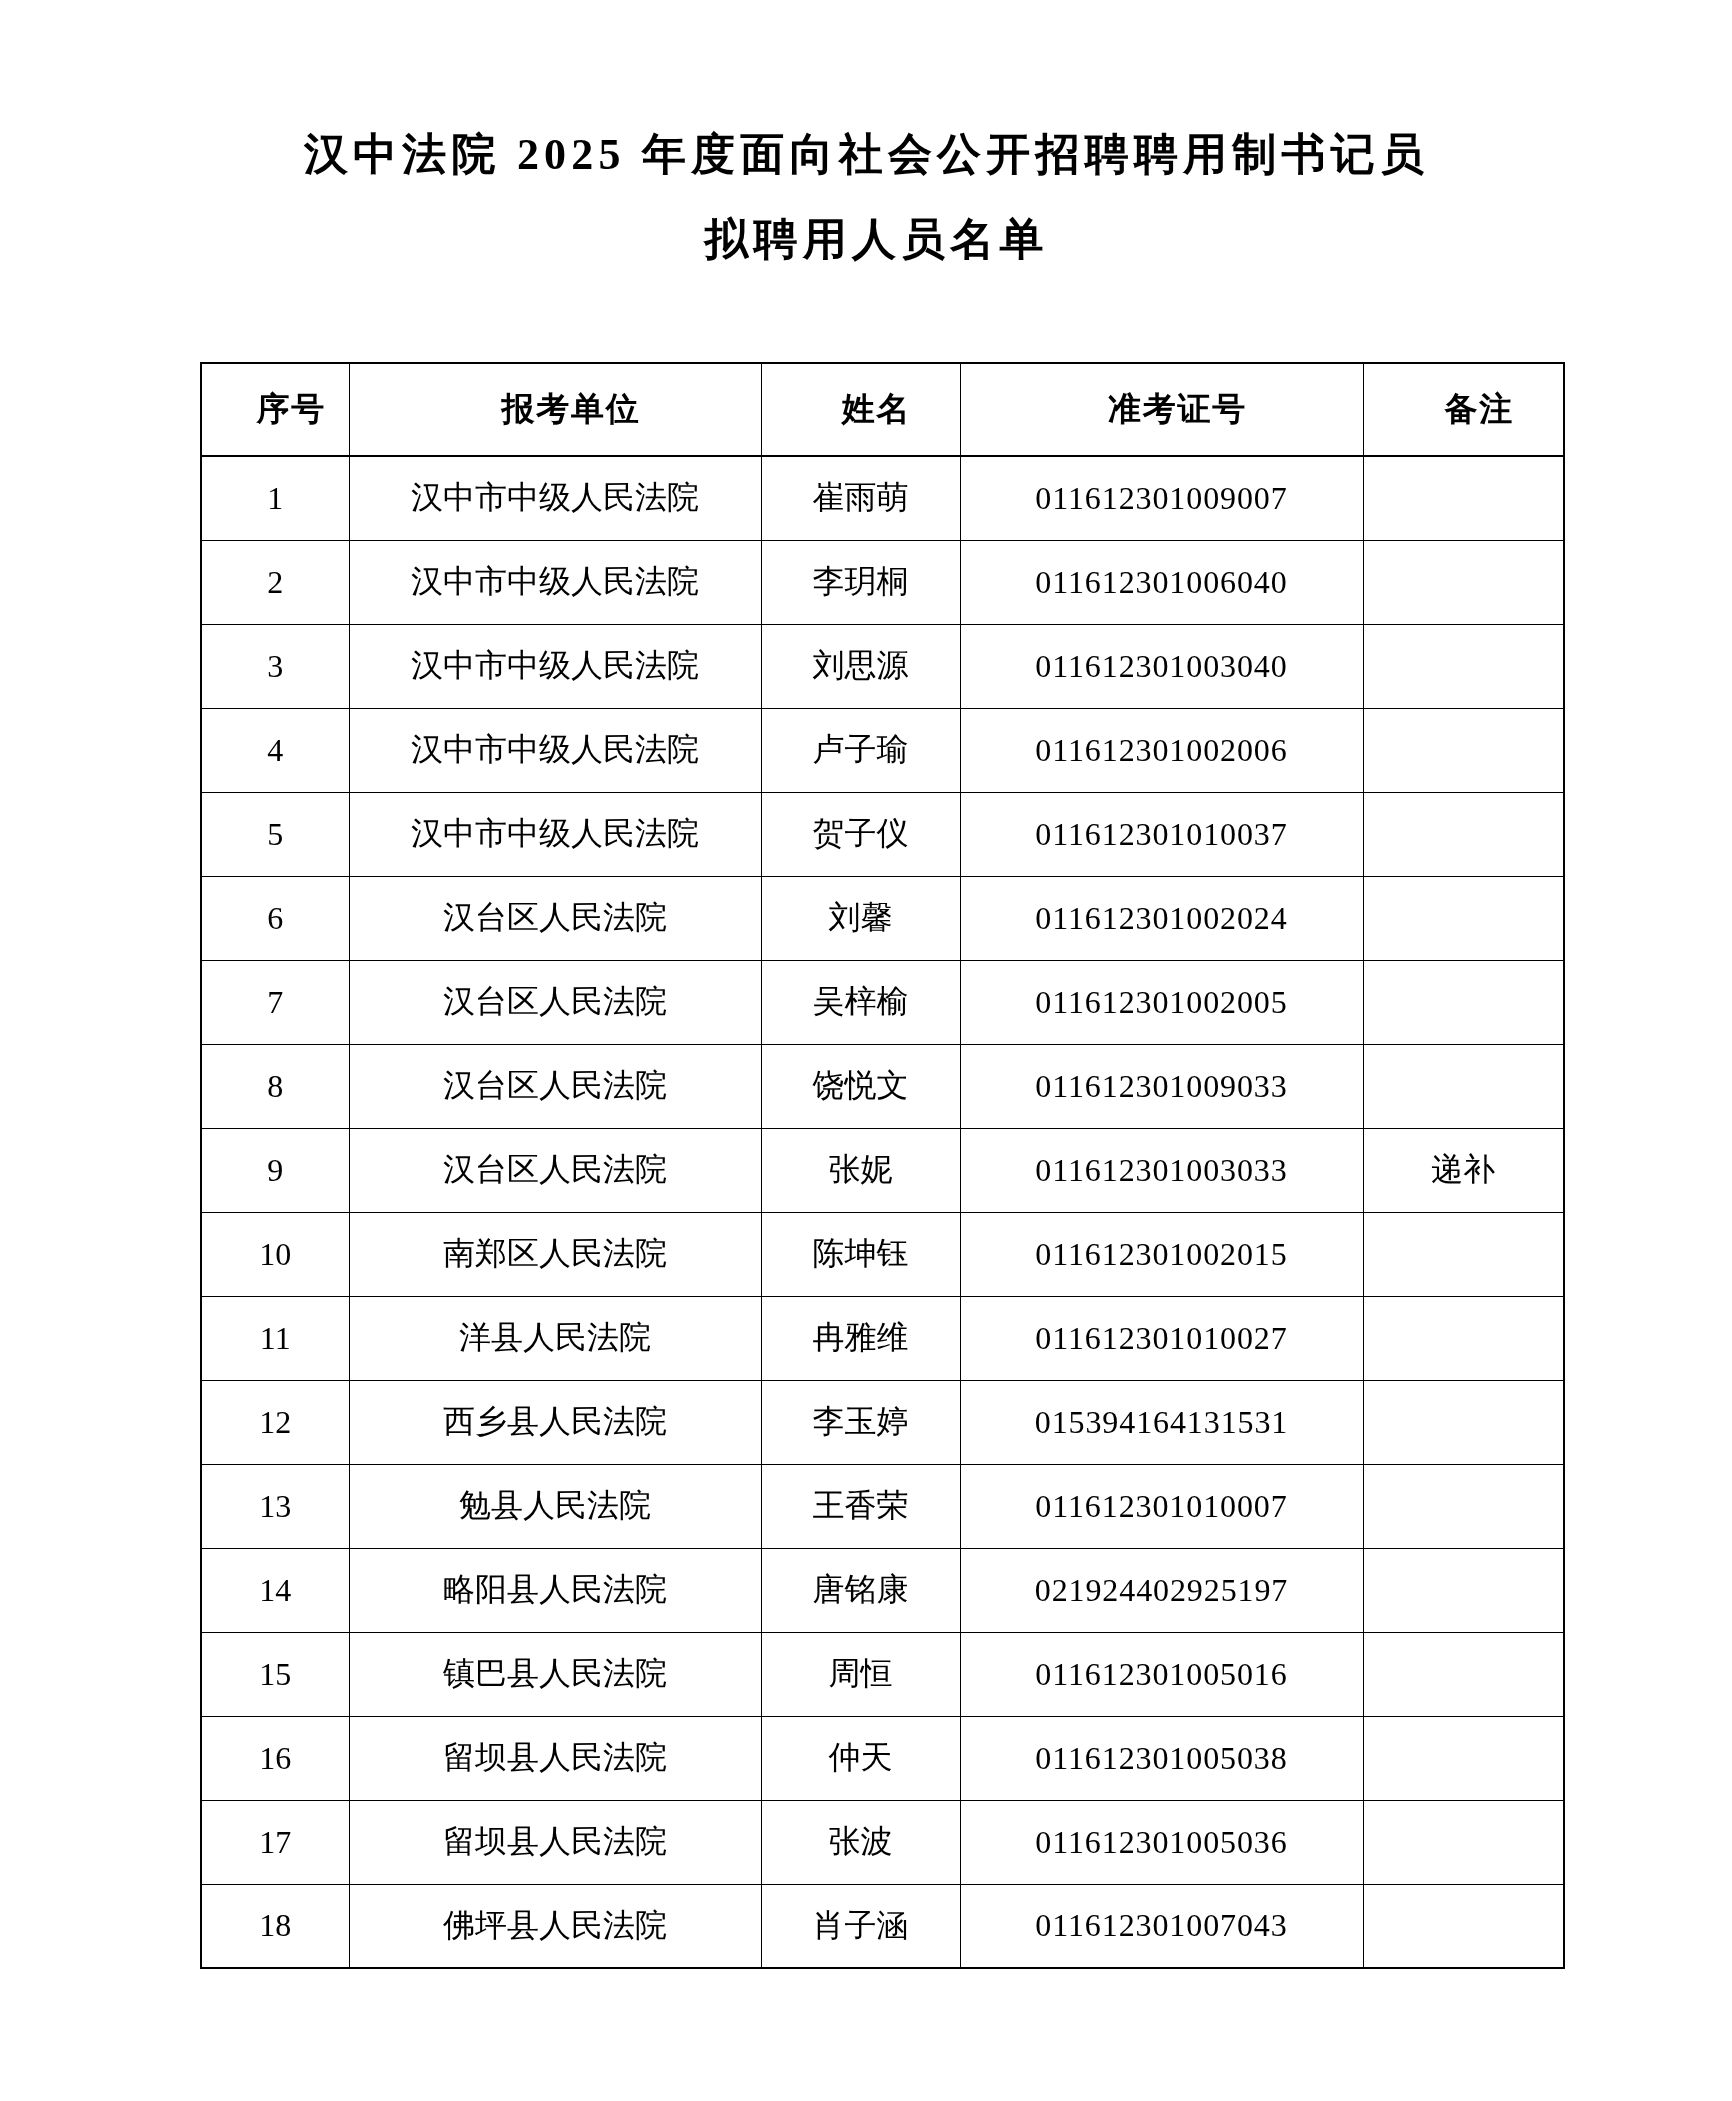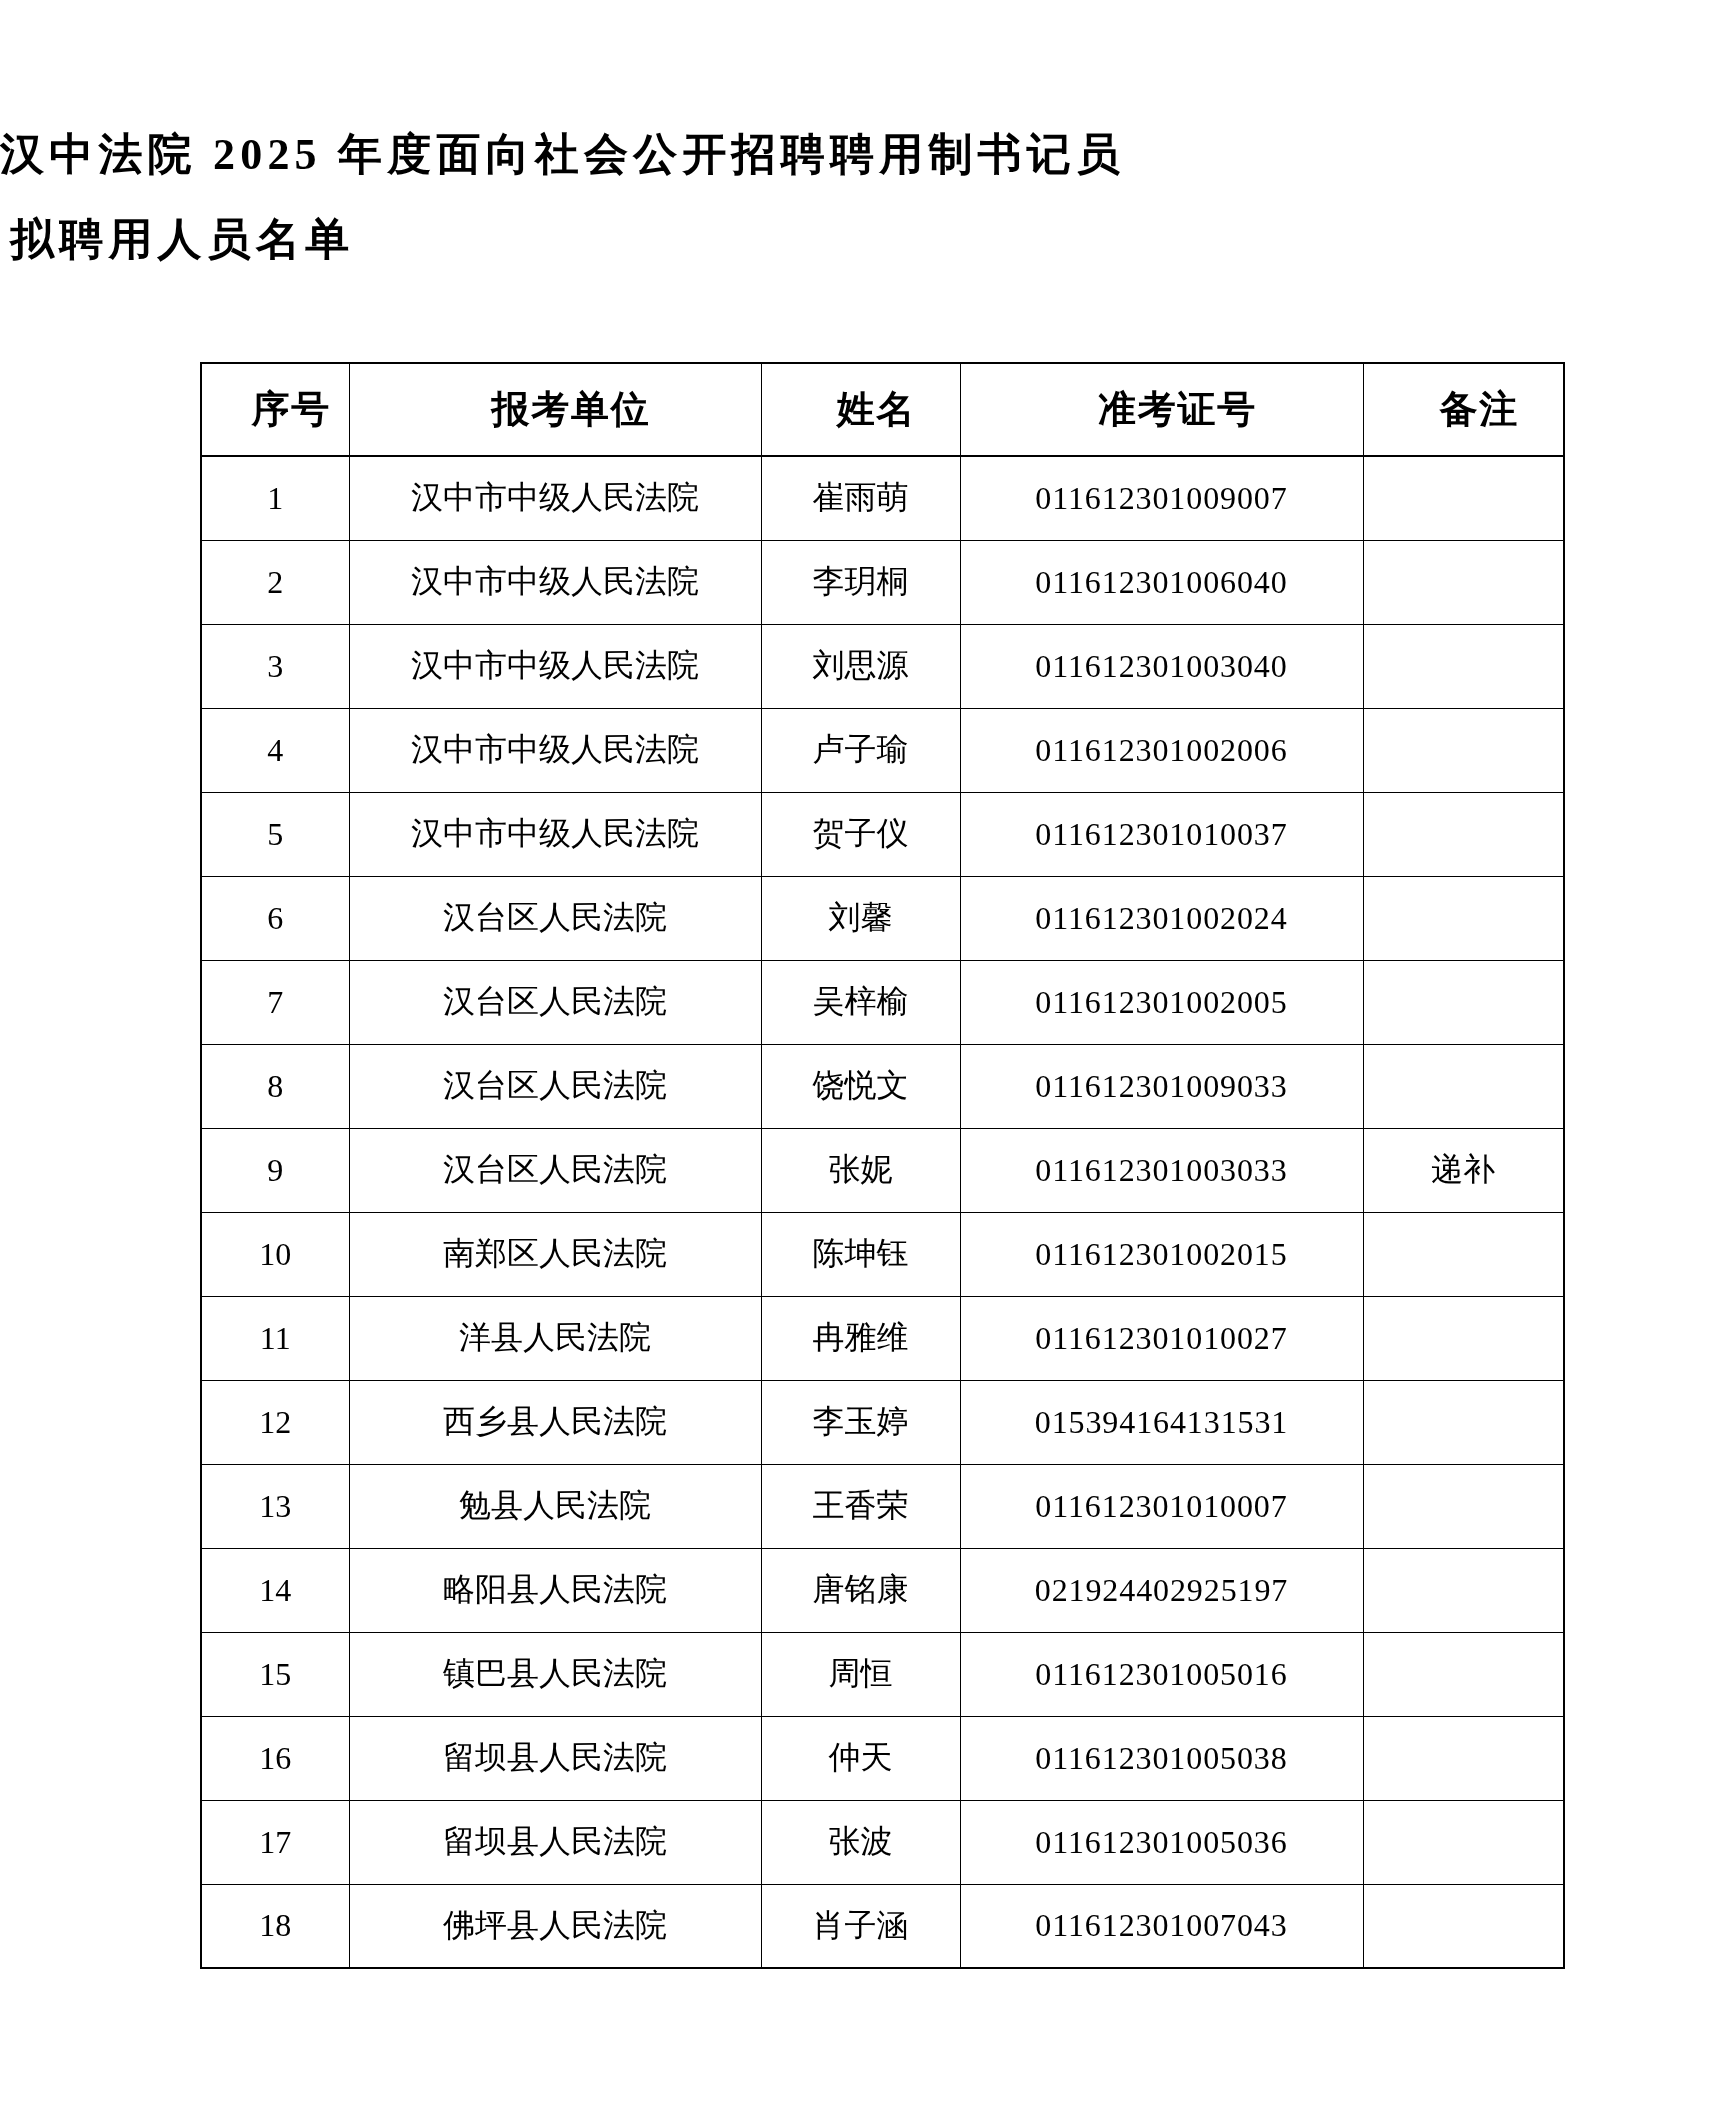--- a/index.html
+++ b/index.html
@@ -13,20 +13,21 @@
     height: 2101px;
     background: #ffffff;
     color: #000000;
     overflow: hidden;
   }
   .title {
     position: absolute;
     left: 0;
     width: 100%;
     margin: 0;
+    text-align: center;
     font-family: "Liberation Serif", "DejaVu Serif", serif;
     font-weight: bold;
     font-size: 44px;
     line-height: 1;
     letter-spacing: 5.2px;
     white-space: nowrap;
   }
   .title-line1 { top: 133px; }
   .title-line2 { top: 218px; margin-left: 10px; }
 
@@ -44,21 +45,21 @@
     text-align: center;
     vertical-align: middle;
     padding: 0;
     overflow: hidden;
   }
   .roster thead tr { height: 93px; }
   .roster tbody tr { height: 84px; }
   .roster thead th {
     font-family: "Liberation Sans", "DejaVu Sans", sans-serif;
     font-weight: 700;
-    font-size: 38px;
+    font-size: 33px;
     border-bottom: 2.6px solid #000;
     letter-spacing: 1.7px;
     padding-left: 32px;
   }
   .roster tbody td {
     font-family: "Liberation Serif", "DejaVu Serif", serif;
     font-size: 32px;
   }
   .c-ticket { letter-spacing: 0.9px; }
 </style>

